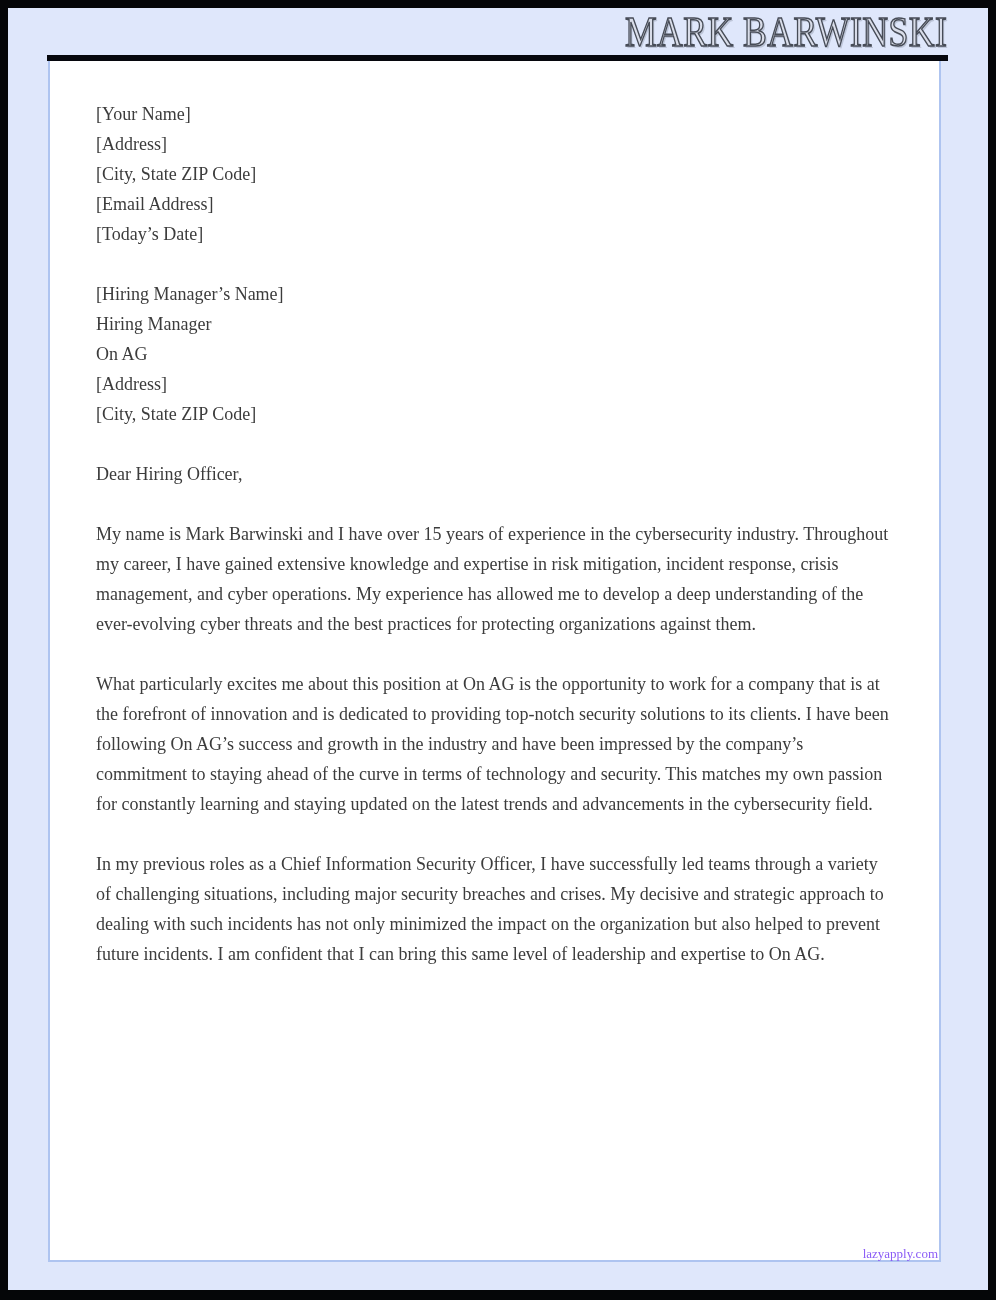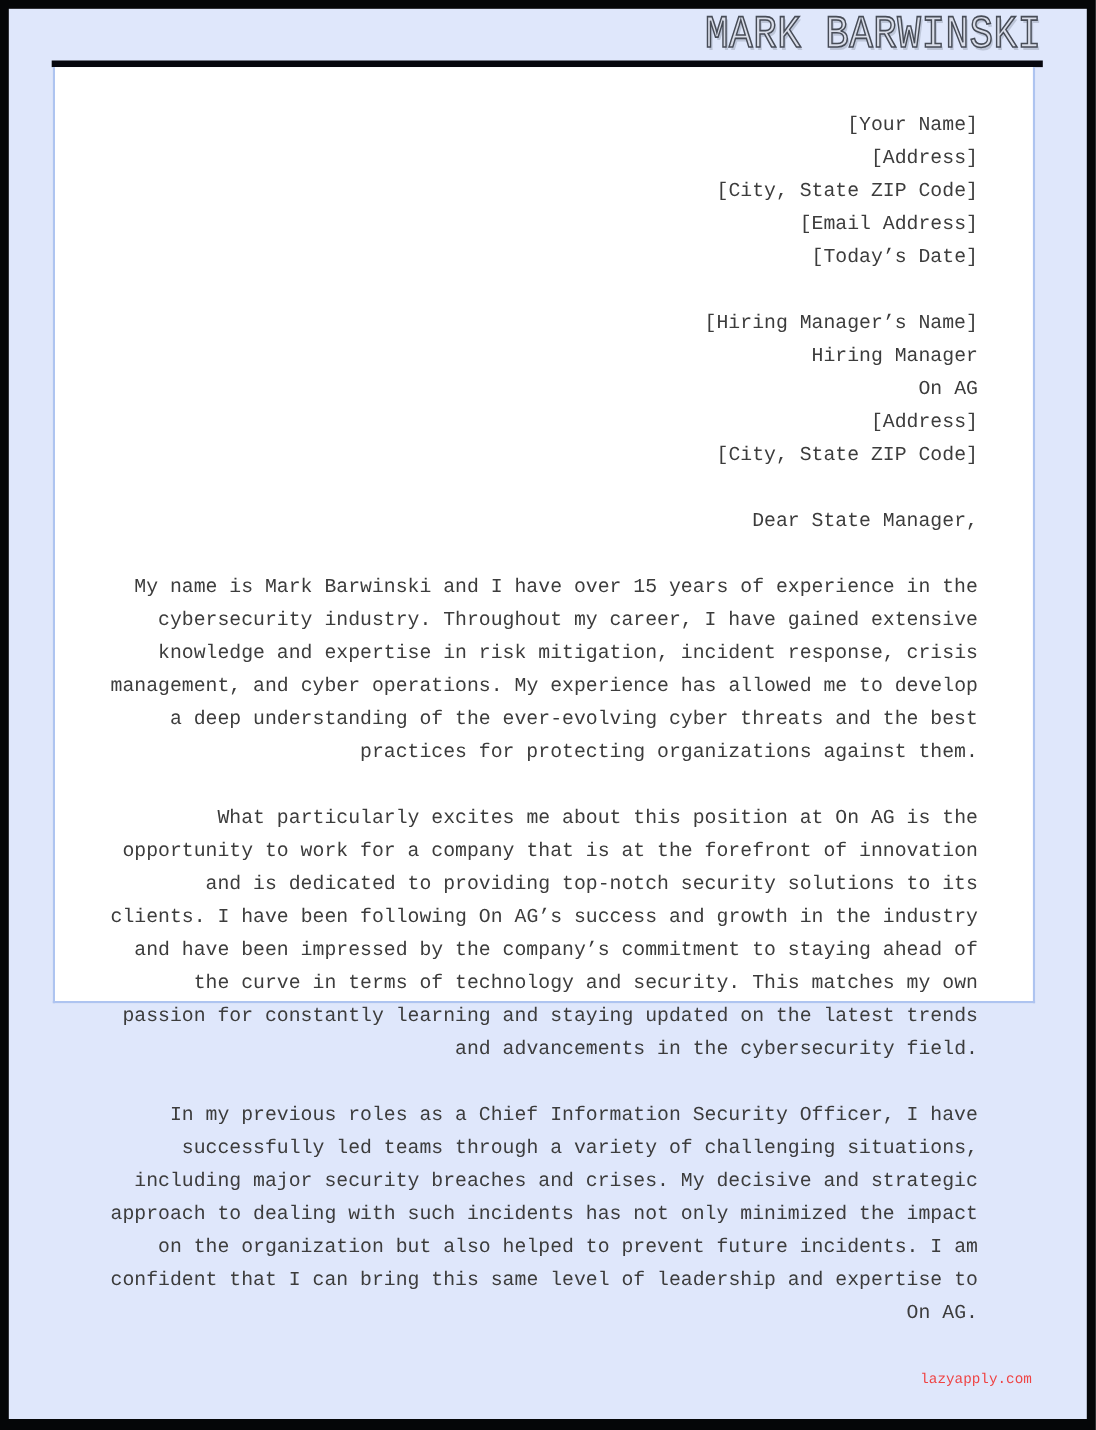--- a/index.html
+++ b/index.html
@@ -3,22 +3,21 @@
 <meta charset="utf-8">
 <style>
   html, body { margin: 0; padding: 0; background: #2a2a2e; }
 
   .screen {
     position: relative;
     width: 996px;
     height: 1300px;
     background: #050608;            
     overflow: hidden;
-    font-family: Liberation Mono, monospace;
-    text-align: right;
+    font-family: Liberation Serif, serif;
   }
 
   .canvas {
     position: absolute;
     left: 8px; top: 8px; right: 8px; bottom: 10px;
     background: #dfe7fb;            
   }
 
   
   .brand {
@@ -43,21 +42,21 @@
     position: absolute;
     left: 47px; top: 55px;
     width: 901px; height: 6px;
     background: #06070d;
   }
 
   
   .page {
     position: absolute;
     left: 48px; top: 61px;
-    width: 893px; height: 851px;
+    width: 893px; height: 1201px;
     box-sizing: border-box;
     background: #ffffff;
     border: 2px solid #aec4f0;
     border-top: none;
     padding: 38px 46px 0 46px;
     overflow: visible;               
   }
 
   .letter {
     width: 793px;
@@ -68,21 +67,21 @@
 
   .letter .block { white-space: pre-line; margin: 0 0 30px 0; }
   .letter p     { margin: 0 0 30px 0; }
 
   .watermark {
     position: absolute;
     top: 1246px;
     right: 58px;
     font-size: 13px;
     line-height: 15px;
-    color: #ef4444;
+    color: #8b5cf6;
     z-index: 3;
   }
 </style>
 </head>
 <body>
 
 <div class="screen">
   <div class="canvas"></div>
 
   <div class="brand">MARK BARWINSKI</div>
@@ -96,21 +95,21 @@
 [City, State ZIP Code]
 [Email Address]
 [Today’s Date]</div>
 
       <div class="block">[Hiring Manager’s Name]
 Hiring Manager
 On AG
 [Address]
 [City, State ZIP Code]</div>
 
-      <p>Dear State Manager,</p>
+      <p>Dear Hiring Officer,</p>
 
 
       <p>My name is Mark Barwinski and I have over 15 years of experience in the cybersecurity industry. Throughout my career, I have gained extensive knowledge and expertise in risk mitigation, incident response, crisis management, and cyber operations. My experience has allowed me to develop a deep understanding of the ever-evolving cyber threats and the best practices for protecting organizations against them.</p>
 
       <p>What particularly excites me about this position at On AG is the opportunity to work for a company that is at the forefront of innovation and is dedicated to providing top-notch security solutions to its clients. I have been following On AG’s success and growth in the industry and have been impressed by the company’s commitment to staying ahead of the curve in terms of technology and security. This matches my own passion for constantly learning and staying updated on the latest trends and advancements in the cybersecurity field.</p>
 
       <p>In my previous roles as a Chief Information Security Officer, I have successfully led teams through a variety of challenging situations, including major security breaches and crises. My decisive and strategic approach to dealing with such incidents has not only minimized the impact on the organization but also helped to prevent future incidents. I am confident that I can bring this same level of leadership and expertise to On AG.</p>
 
     </div>
   </div>

